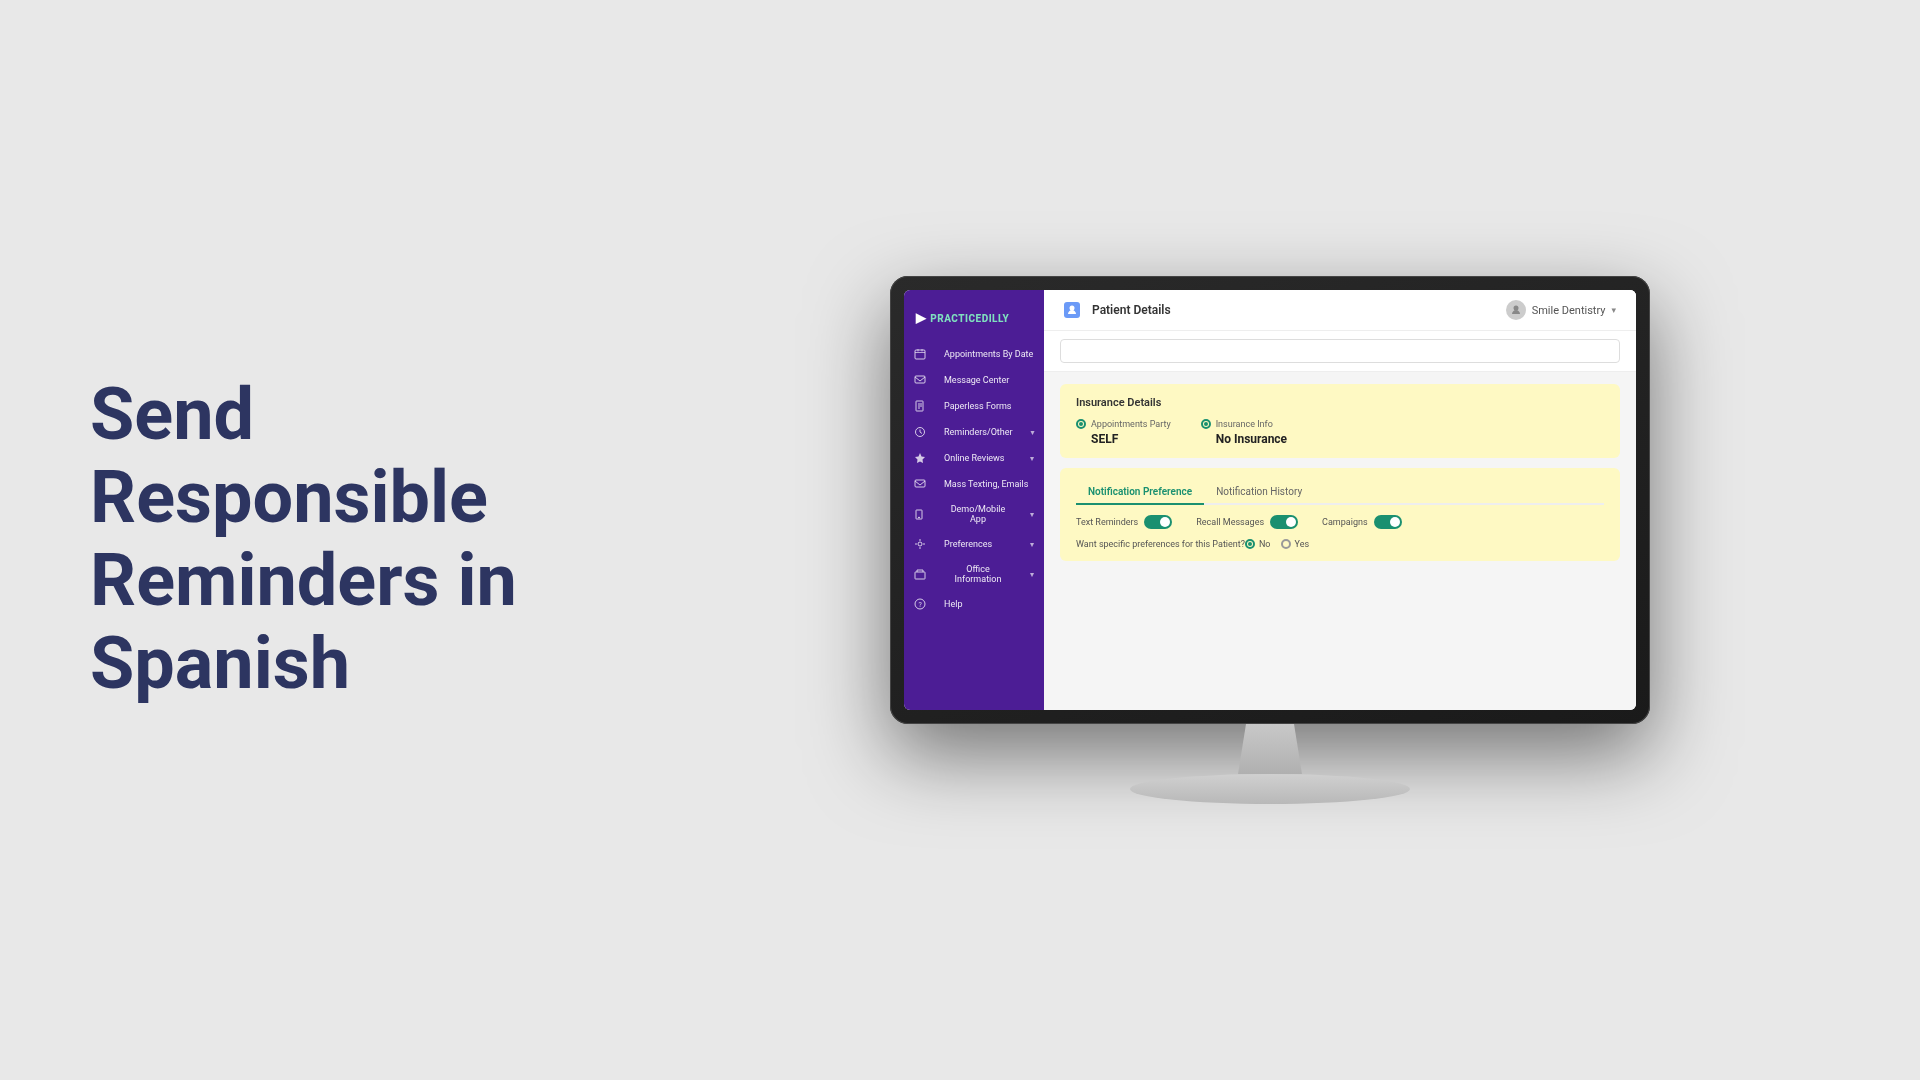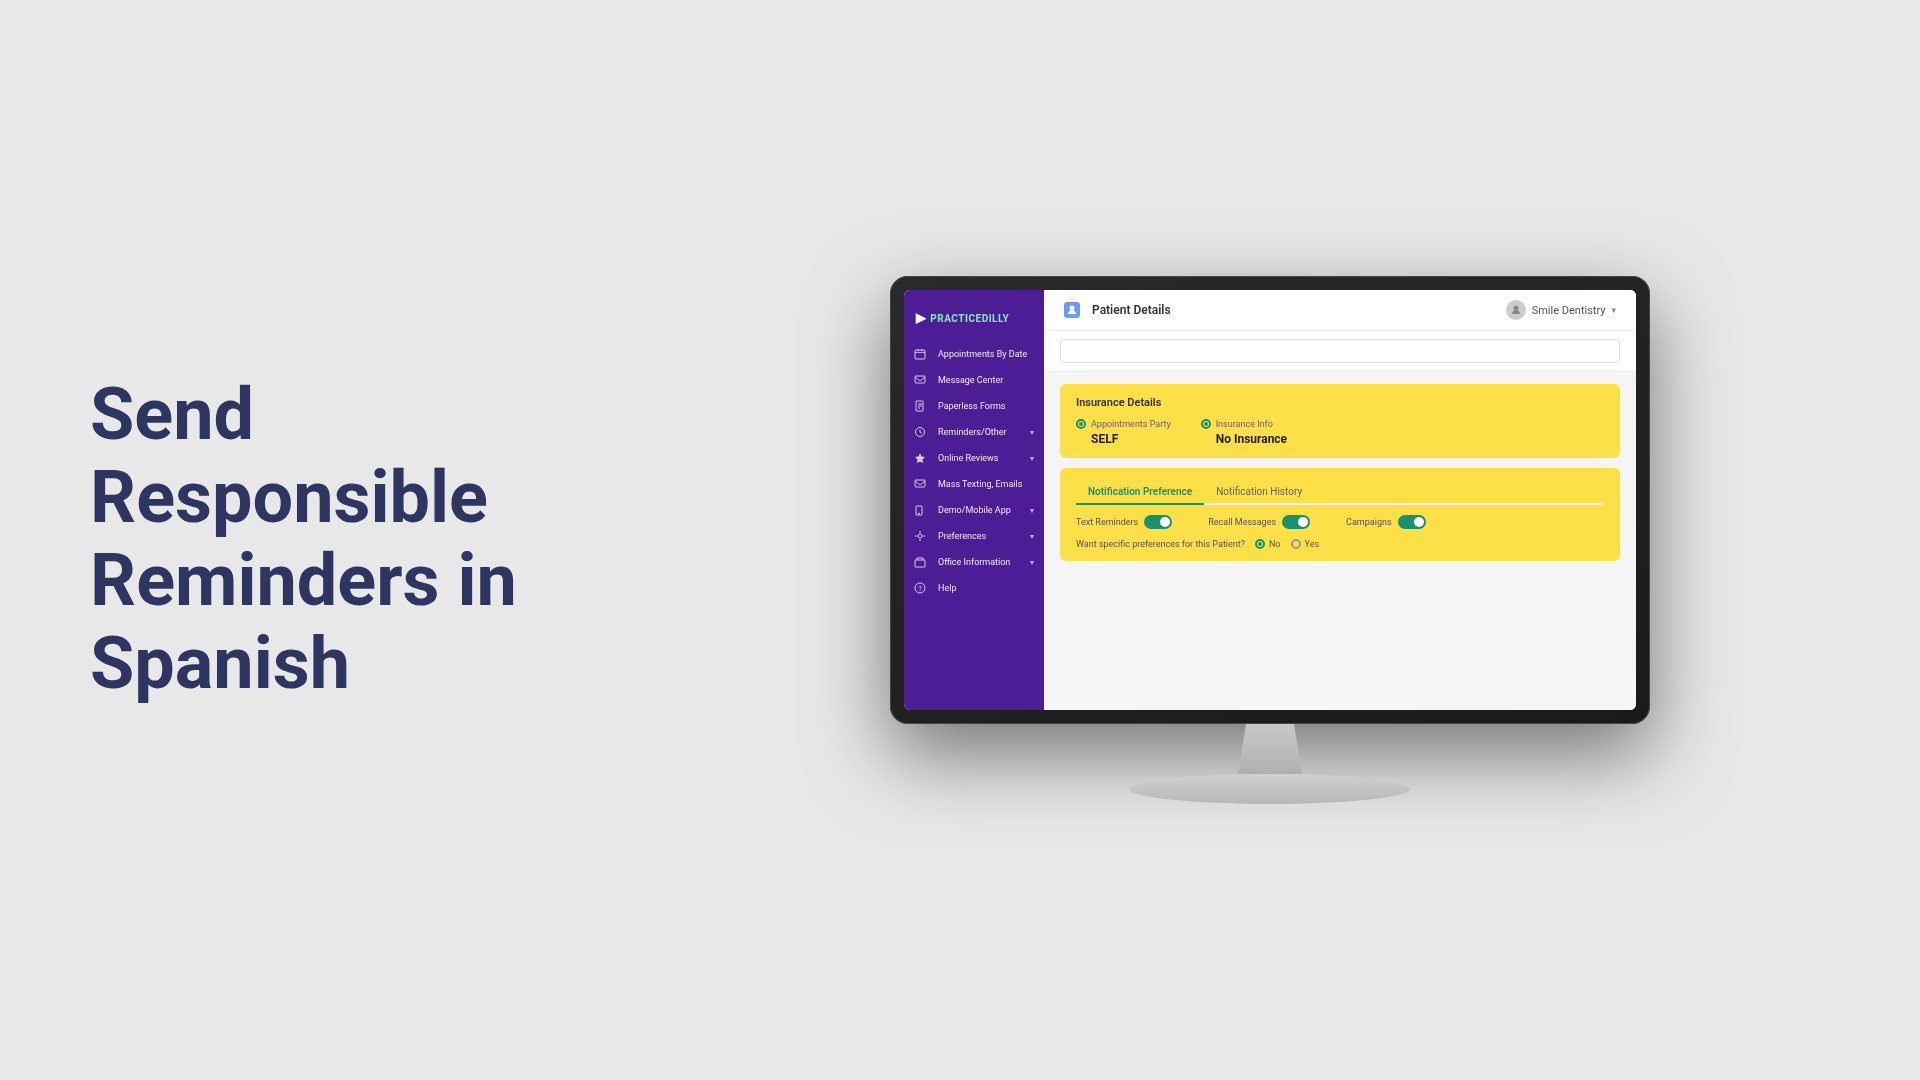--- a/index.html
+++ b/index.html
@@ -97,21 +97,21 @@
       color: #7fdfbf;
     }
 
     .sidebar-nav-item {
       display: flex;
       align-items: center;
       padding: 7px 10px;
       color: rgba(255,255,255,0.9);
       font-size: 9.5px;
       cursor: pointer;
-      gap: 12px;
+      gap: 18px;
       position: relative;
       text-align: center;
     }
 
     .sidebar-nav-item .nav-icon {
       width: 12px;
       height: 12px;
       opacity: 0.9;
       flex-shrink: 0;
     }
@@ -201,21 +201,21 @@
       color: #333;
     }
 
     .content-area {
       padding: 12px 16px;
       flex: 1;
     }
 
     
     .section-card {
-      background: #fde047;
+      background: #fef9c3;
       border-radius: 6px;
       padding: 12px 16px;
       margin-bottom: 10px;
     }
 
     .section-title {
       font-size: 11px;
       font-weight: 600;
       color: #333;
       margin-bottom: 10px;
@@ -285,21 +285,21 @@
     .notif-tab.active {
       color: #1a9070;
       border-bottom-color: #1a9070;
       font-weight: 600;
     }
 
     
     .toggle-row {
       display: flex;
       align-items: center;
-      gap: 36px;
+      gap: 24px;
       margin-bottom: 10px;
     }
 
     .toggle-item {
       display: flex;
       align-items: center;
       gap: 6px;
       font-size: 9px;
       color: #555;
     }
@@ -350,21 +350,20 @@
 
     .edit-icon {
       font-size: 9px;
       cursor: pointer;
     }
 
     
     .specific-pref {
       display: flex;
       align-items: center;
-      gap: 10px;
       font-size: 9px;
       color: #555;
     }
 
     .radio-group {
       display: flex;
       align-items: center;
       gap: 10px;
     }
 

